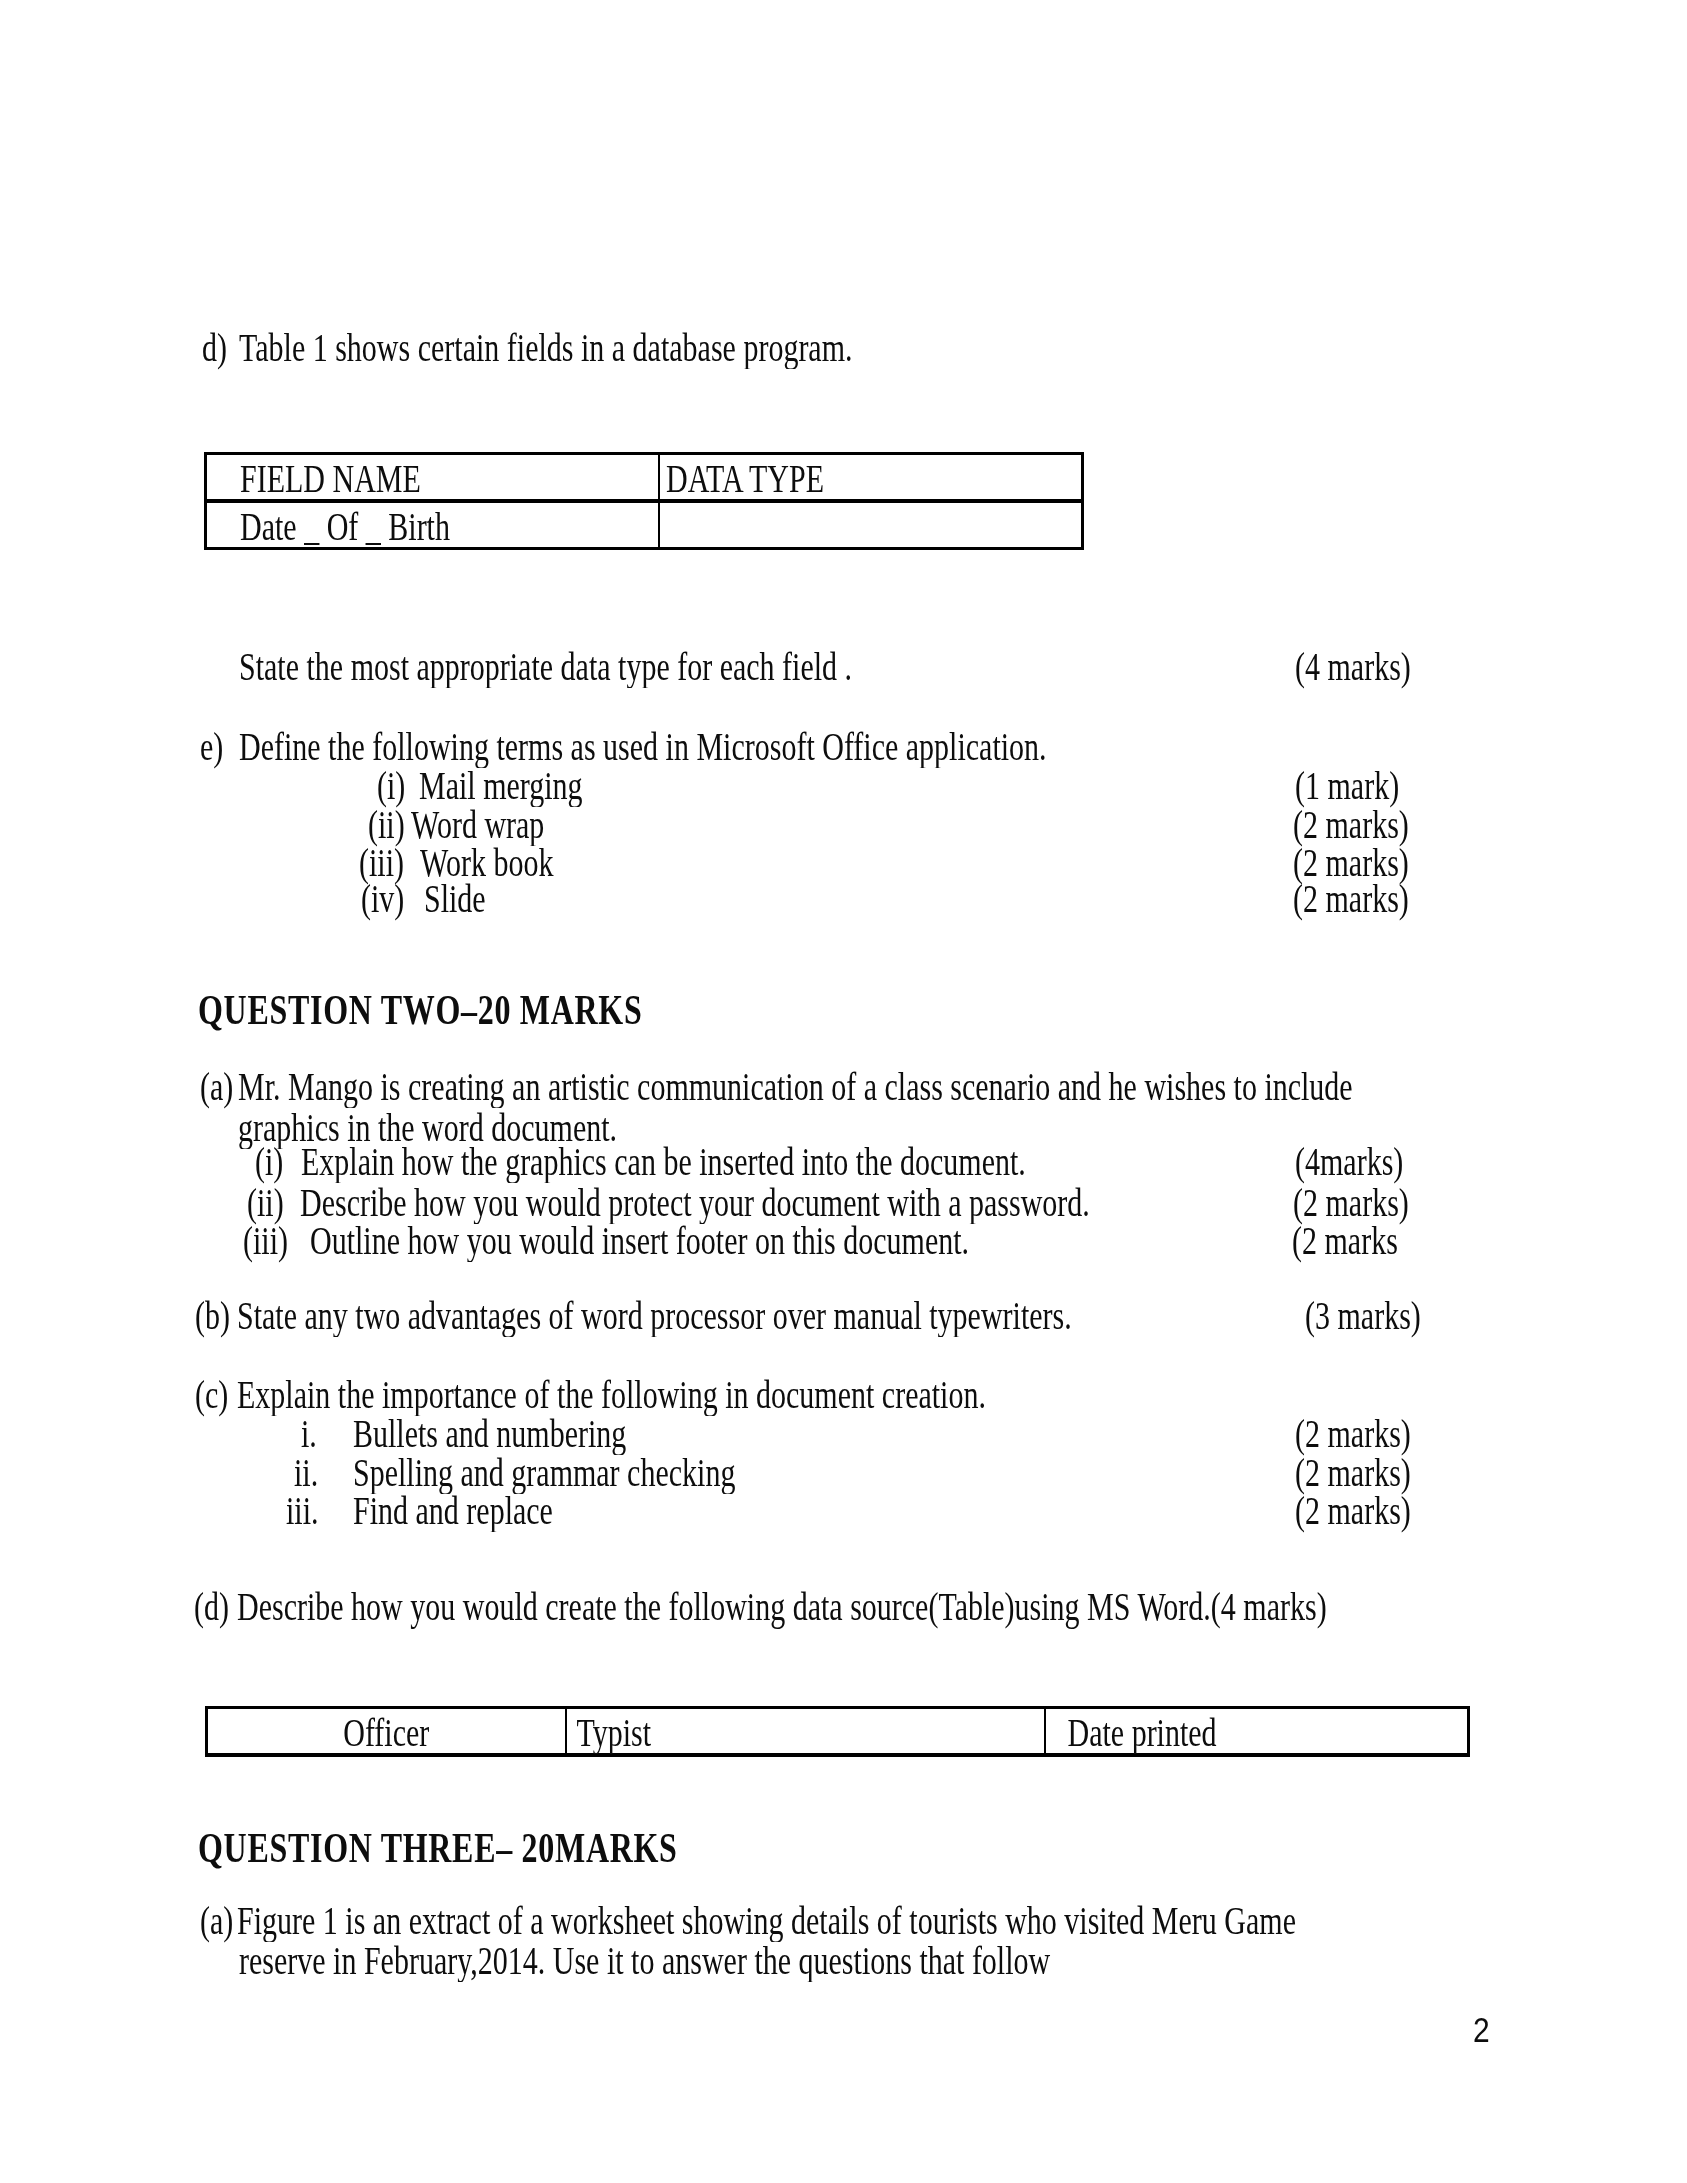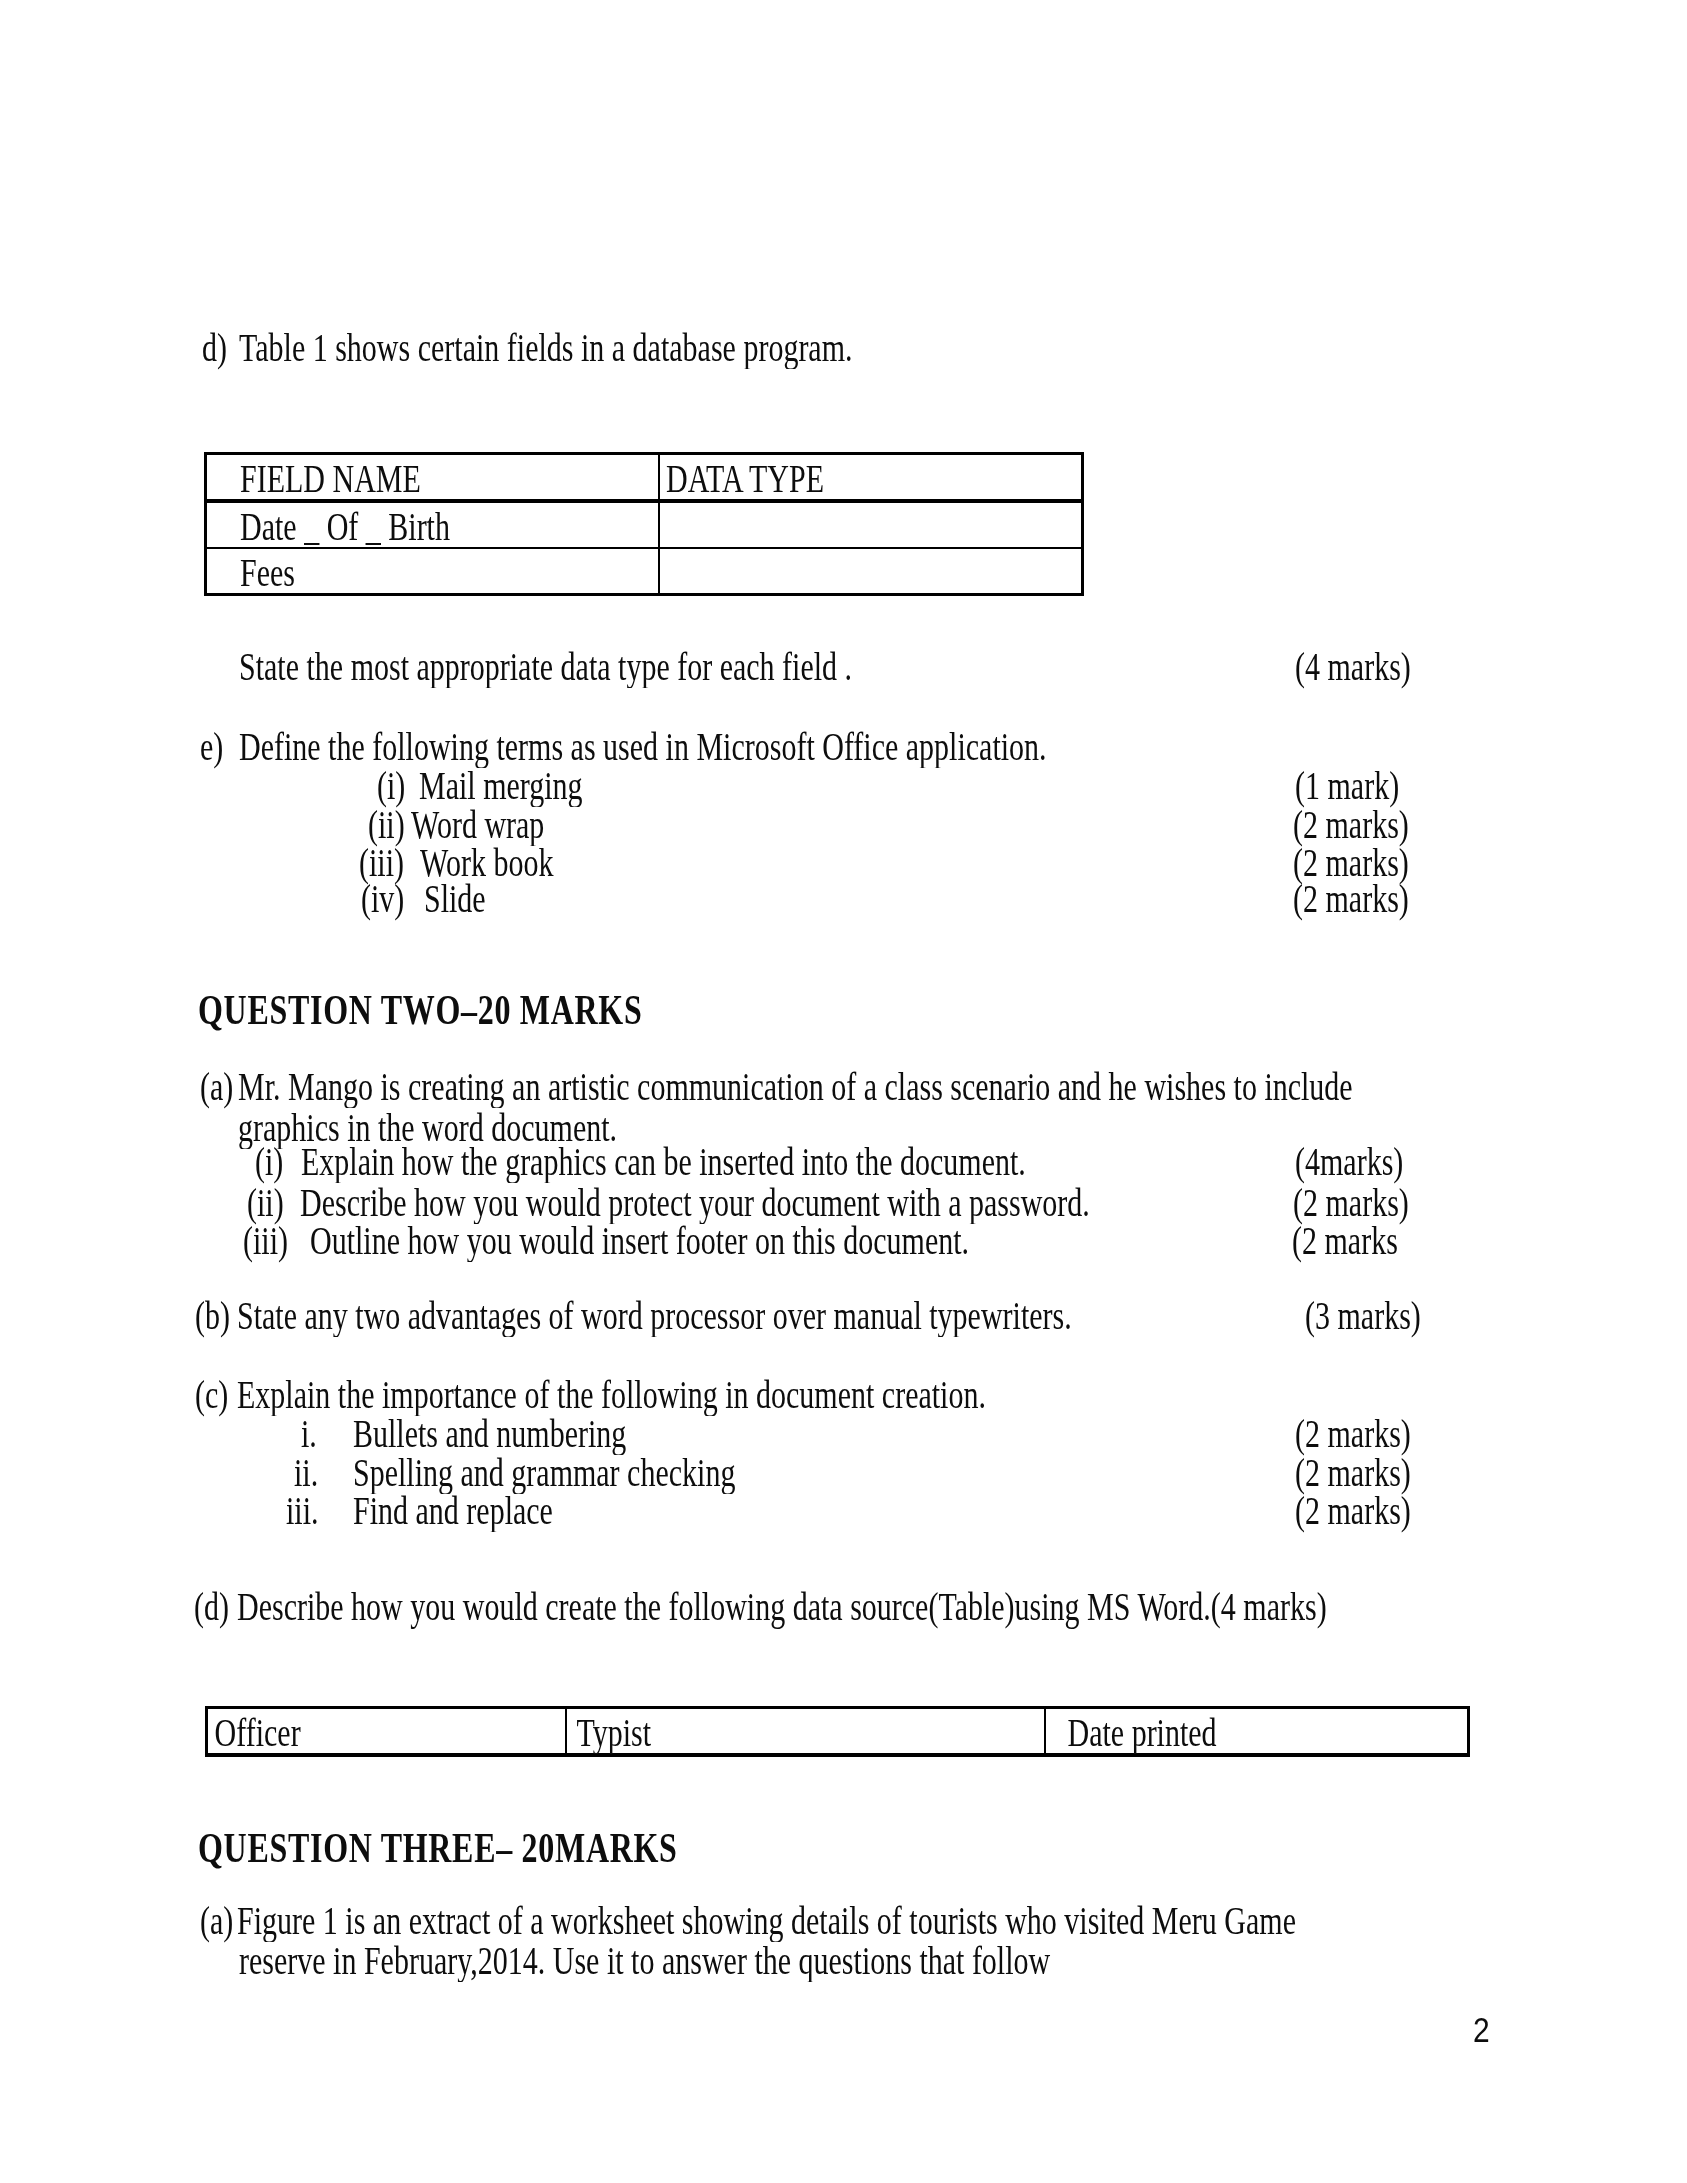--- a/index.html
+++ b/index.html
@@ -51,21 +51,21 @@
     display:inline-block;
     font-size:30px;
     line-height:30px;
     white-space:pre;
     transform:scaleY(1.3);
     transform-origin:0 0;
   }
   
   #field-table td:nth-child(1){padding-left:33px;}
   #field-table td:nth-child(2){}
-  #source-table td:nth-child(1){}
+  #source-table td:nth-child(1){text-align:center;}
   #source-table td:nth-child(2){padding-left:10px;}
   #source-table td:nth-child(3){padding-left:22px;}
 </style>
 </head>
 <body>
 
 <div class="page">
 
   <span class="t" style="left:202px;top:328px">d)</span>
   <span class="t" style="left:239px;top:328px">Table 1 shows certain fields in a database program.</span>
@@ -75,24 +75,20 @@
         <col style="width:453px">
         <col style="width:424px">
       </colgroup>
     <tbody>
         <tr class="hdr">
       <td><span class="ct">FIELD NAME</span></td>
       <td><span class="ct">DATA TYPE</span></td>
     </tr>
     <tr>
       <td><span class="ct">Date _ Of _ Birth</span></td>
-      <td><span class="ct"></span></td>
-    </tr>
-    <tr>
-      <td><span class="ct">Fees</span></td>
       <td><span class="ct"></span></td>
     </tr>
   </tbody>
     </table>
 
   <span class="t" style="left:239px;top:647px">State the most appropriate data type for each field .</span>
   <span class="t" style="left:1295px;top:647px">(4 marks)</span>
 
   <span class="t" style="left:200px;top:727px">e)</span>
   <span class="t" style="left:239px;top:727px">Define the following terms as used in Microsoft Office application.</span>

